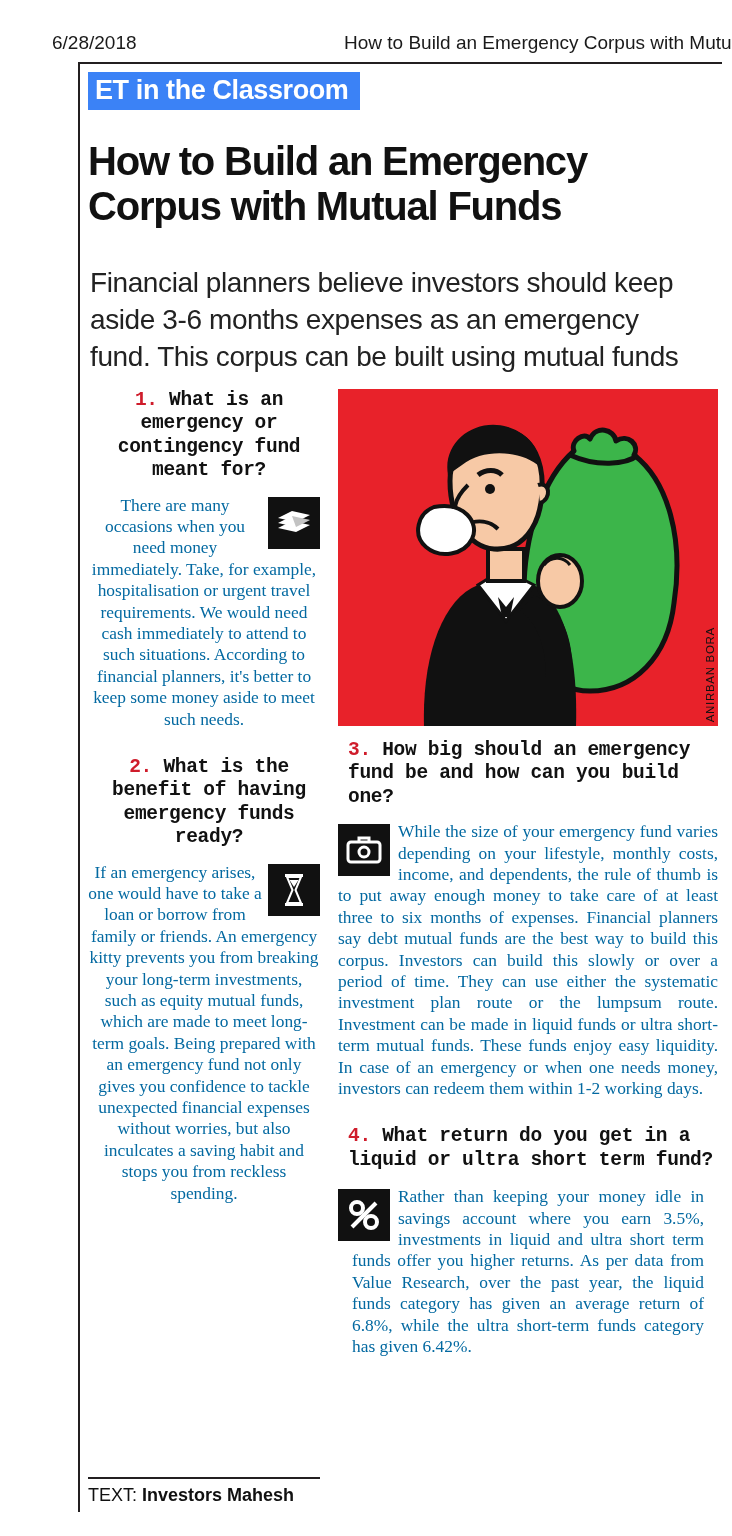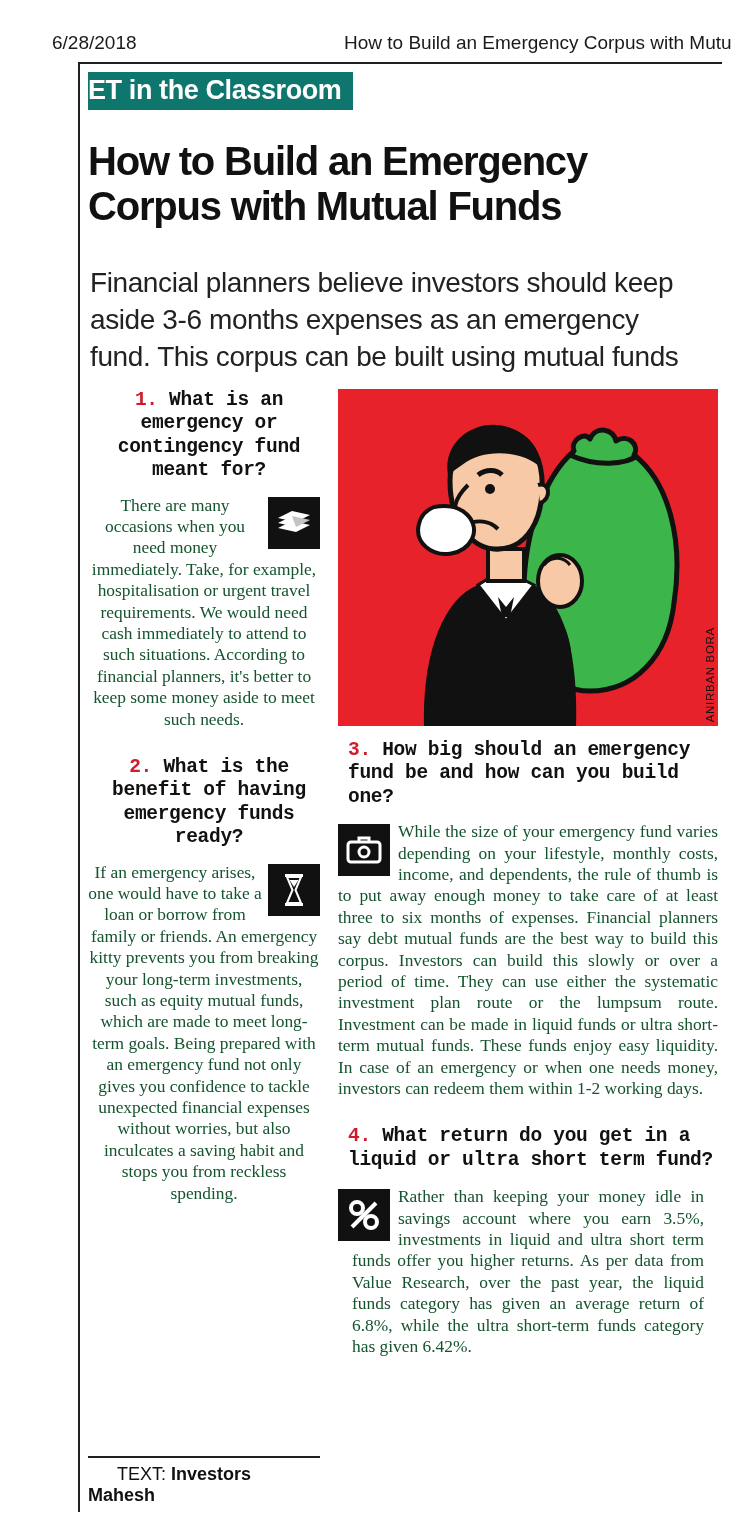--- a/index.html
+++ b/index.html
@@ -53,27 +53,27 @@
     height: 1450px;
     border-left: 2px solid #231f20;
     border-top: 2px solid #231f20;
     box-sizing: border-box;
     padding: 0;
   }
   .kicker {
     position: absolute;
     left: 8px;
     top: 8px;
-    background: #0f766e;
+    background: #3b82f6;
     color: #ffffff;
     font-family: "Liberation Sans", sans-serif;
     font-weight: bold;
     font-size: 27px;
     letter-spacing: -0.4px;
-    padding: 4px 12px 6px 0;
+    padding: 4px 12px 6px 7px;
     line-height: 1.05;
   }
   .headline {
     position: absolute;
     left: 8px;
     top: 48px;
     width: 630px;
     font-family: "Liberation Sans", sans-serif;
     font-weight: bold;
     font-size: 40px;
@@ -113,21 +113,21 @@
     color: #111111;
     letter-spacing: -0.3px;
     margin-left: 10px;
   }
   .q-head .num { color: #cf1c2b; }
   .q-head.center { text-align: center; }
   .body-text {
     font-family: "Liberation Serif", serif;
     font-size: 17.4px;
     line-height: 1.23;
-    color: #14532d;
+    color: #0369a1;
     text-align: justify;
   }
   .body-text.center-align { text-align: center; }
   .left-block { text-align: center; }
   .left-block p {
     margin: 0;
     text-align: center;
   }
   
   .icon-box {
@@ -169,21 +169,21 @@
     position: absolute;
     left: 8px;
     bottom: 6px;
     width: 232px;
     border-top: 2px solid #231f20;
     padding-top: 6px;
     font-family: "Liberation Sans", sans-serif;
     font-size: 18px;
     color: #111111;
   }
-  .footer .label { font-weight: normal; margin-left: 29px; }
+  .footer .label { font-weight: normal; }
   .footer .author { font-weight: bold; }
   .mt12 { margin-top: 12px; }
   .mt26 { margin-top: 26px; }
 </style>
 </head>
 <body>
 
 <div class="page">
 
   <div class="print-header">

